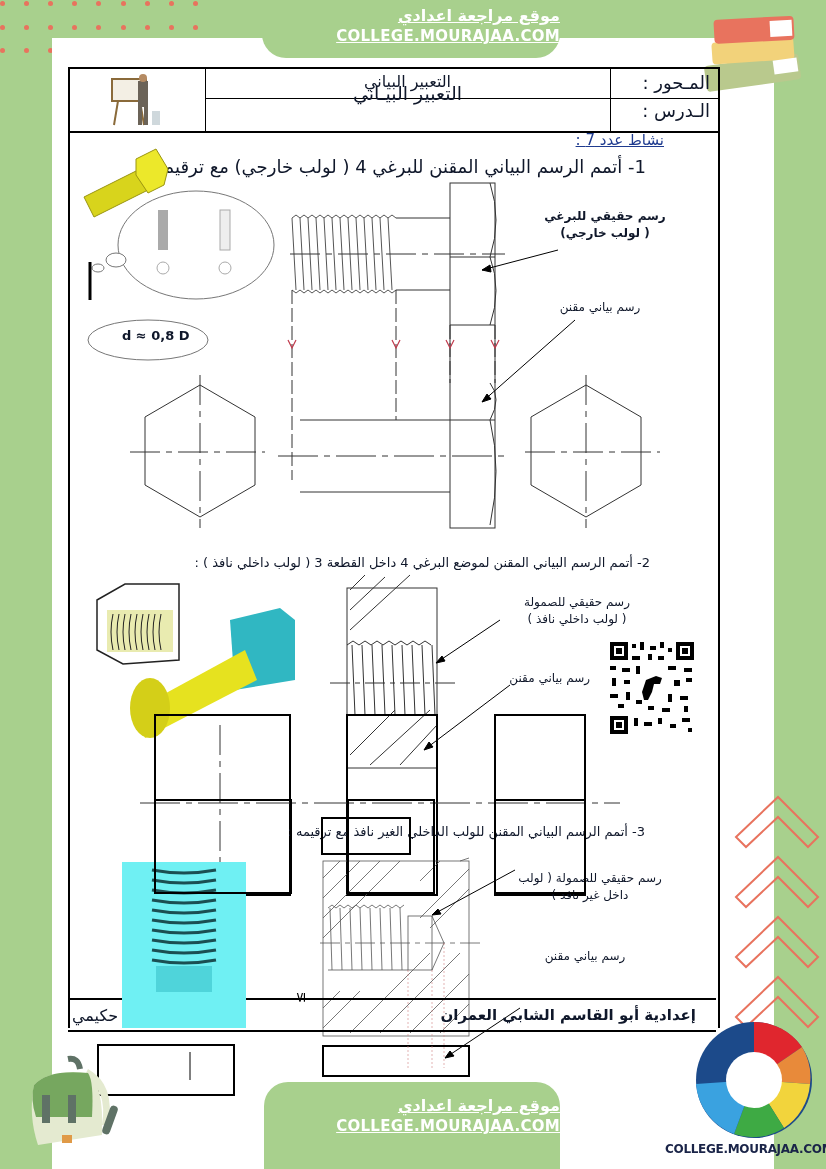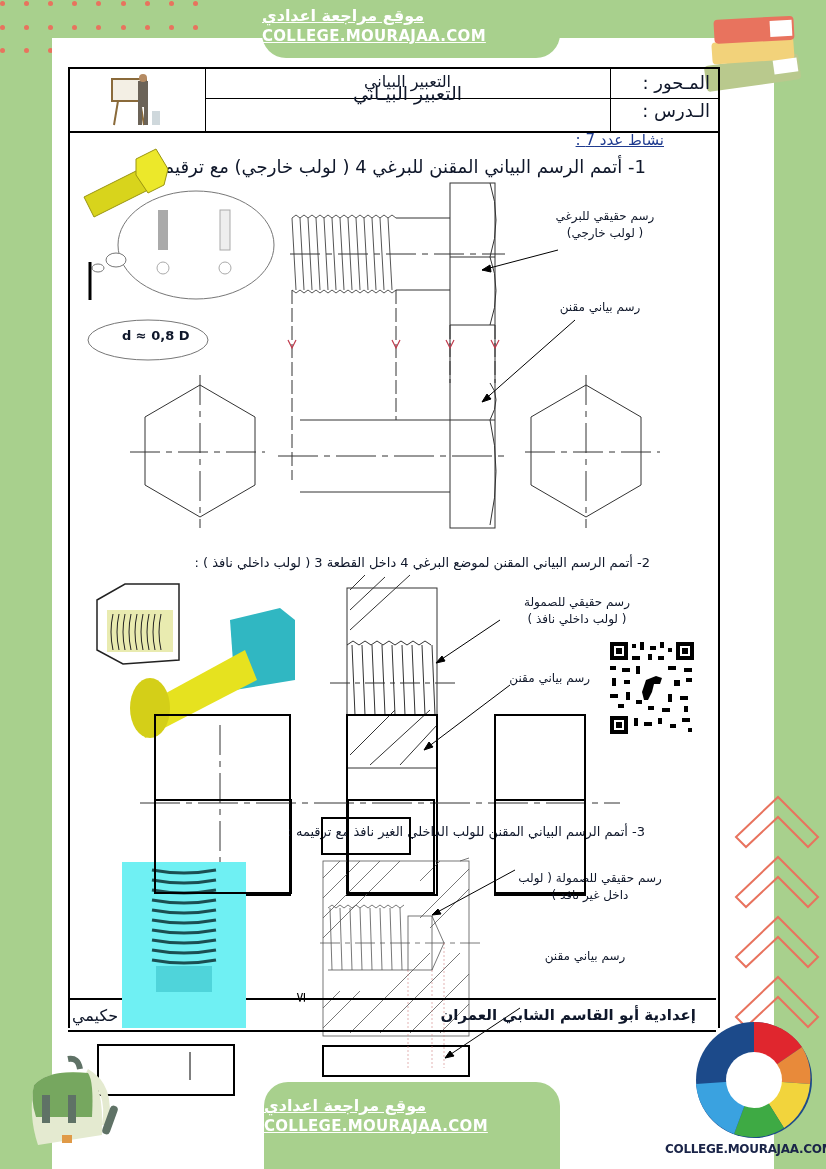--- a/index.html
+++ b/index.html
@@ -1,20 +1,20 @@
 <!DOCTYPE html>
 <html><head>
 <meta charset="utf-8">
 <style>
   html,body{margin:0;padding:0;}
   body{width:826px;height:1169px;position:relative;overflow:hidden;background:#a8d08d;font-family:"DejaVu Sans",sans-serif;}
   .page{position:absolute;left:52px;top:38px;width:722px;height:1131px;background:#ffffff;}
   .dots{position:absolute;left:0;top:0;width:200px;height:60px;}
   .dot{position:absolute;width:5px;height:5px;border-radius:50%;background:#e8735e;}
-  .banner{position:absolute;background:#a8d08d;border-radius:22px;text-align:left;color:#fff;font-weight:bold;}
+  .banner{position:absolute;background:#a8d08d;border-radius:22px;text-align:right;color:#fff;font-weight:bold;}
   .banner .ar{font-size:16px;text-decoration:underline;direction:rtl;line-height:20px;}
   .banner .en{font-size:15px;text-decoration:underline;line-height:20px;letter-spacing:0.3px;}
   .hdr{position:absolute;left:68px;top:67px;width:648px;height:62px;border:2px solid #000;}
   .hdr .c{position:absolute;border-left:1.5px solid #000;top:0;height:100%;}
   .hdr .r{position:absolute;border-top:1.5px solid #000;}
   .t{position:absolute;direction:rtl;color:#0f172a;font-family:"DejaVu Sans",sans-serif;white-space:nowrap;}
   .frame{position:absolute;left:68px;top:128px;width:648px;height:900px;border-left:2px solid #000;border-right:2px solid #000;}
   .lbl{font-size:12px;line-height:17px;text-align:center;}
   .ftr{position:absolute;left:68px;top:998px;width:648px;height:30px;border-top:2px solid #000;border-bottom:2px solid #000;}
   svg{position:absolute;overflow:visible;}
@@ -146,21 +146,21 @@
       <path d="M316,160 l4,8 l4,-8"></path>
       <path d="M361,160 l4,8 l4,-8"></path>
   </g>
   <g stroke="#000" stroke-width="1">
     <line x1="428" y1="70" x2="352" y2="90"></line>
       <polygon points="352,90 360,85 361,92" fill="#000"></polygon>
     <line x1="445" y1="140" x2="352" y2="222"></line>
       <polygon points="352,222 357,214 361,219" fill="#000"></polygon>
   </g>
 </svg>
-<div class="t lbl" style="left:540px;top:208px;width:130px;">
+<div class="t lbl" style="left:540px;top:208px;width:130px;font-weight:bold;">
   <div>رسم حقيقي للبرغي</div>
   <div>( لولب خارجي)</div>
 </div>
 <div class="t lbl" style="left:555px;top:299px;width:90px;">رسم بياني مقنن</div>
 
 <div class="t" style="right:176px;top:555px;font-size:13px;">2- أتمم الرسم البياني المقنن لموضع البرغي 4 داخل القطعة 3 ( لولب داخلي نافذ ) :</div>
 <svg style="left:95px;top:580px" width="220" height="170">
   <polygon points="2,20 30,4 84,4 84,80 28,84 2,70" fill="#fff" stroke="#222" stroke-width="1.5"></polygon>
   <rect x="12" y="30" width="66" height="42" fill="#e9ebb0"></rect>
   <g stroke="#222" fill="none">

